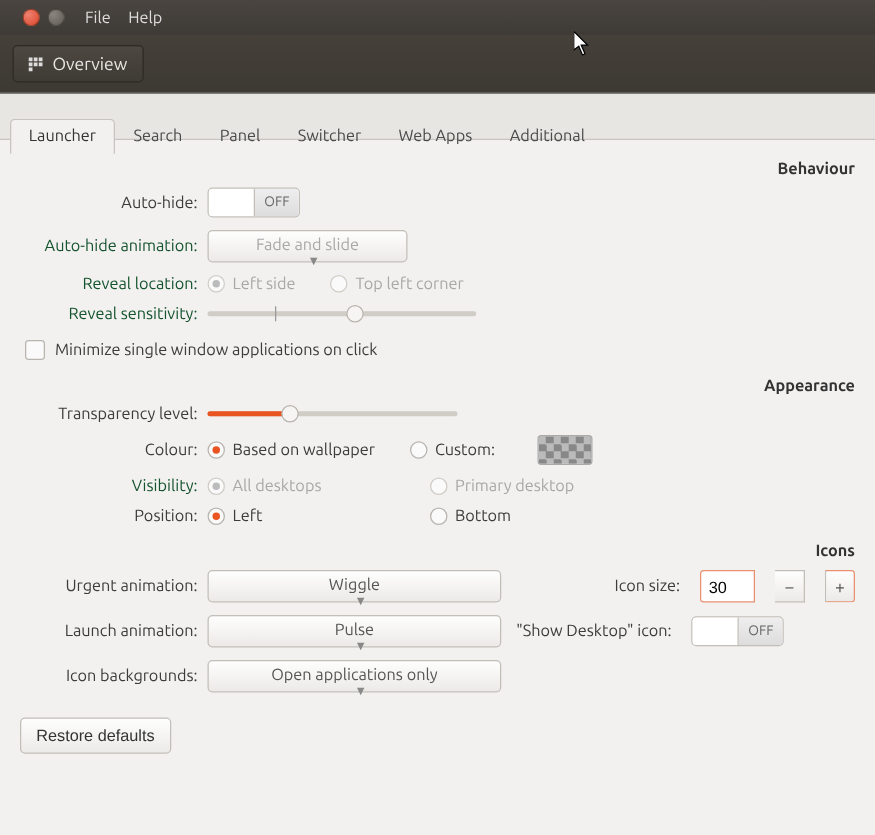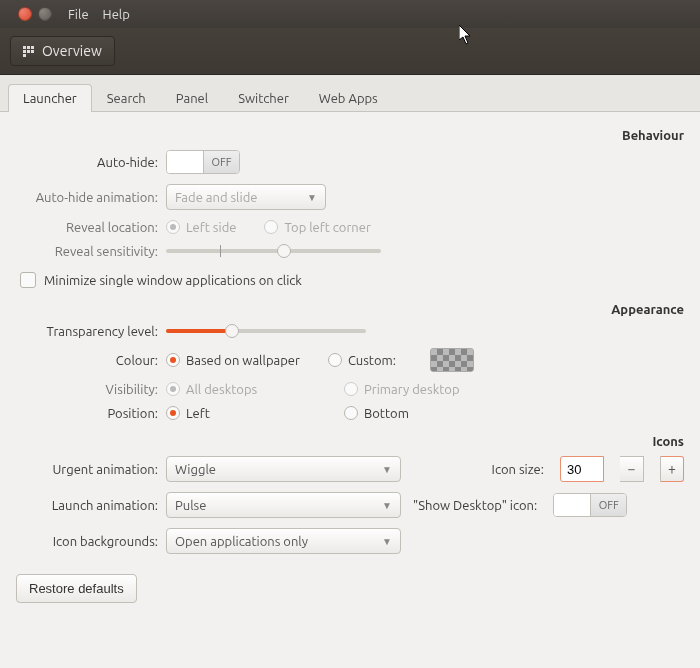--- a/index.html
+++ b/index.html
@@ -59,41 +59,41 @@
   gap: 0;
 }
 .tab {
   padding: 6px 14px 7px;
   border: 1px solid transparent;
   border-bottom: none;
   border-radius: 4px 4px 0 0;
   color: #4a4a4a;
   cursor: default;
   position: relative;
-  top: 1px;
+  top: 12px;
 }
 .tab.active {
   background: #f2f1f0;
   border-color: #c8c4bf;
   color: #333;
 }
 .content { padding: 12px 16px; }
 .section-heading { font-weight: bold; color: #333; margin-bottom: 8px; margin-top: 4px; text-align: right; }
 .row {
   display: flex;
   align-items: center;
   margin-bottom: 10px;
 }
 .label {
   width: 150px;
   text-align: right;
   padding-right: 8px;
   color: #3c3c3c;
 }
-.label.disabled { color: #737373; }
+.label.disabled { color: #14532d; }
 .toggle {
   display: inline-flex;
   border: 1px solid #c2beb8;
   border-radius: 4px;
   overflow: hidden;
   height: 24px;
   background: #fff;
 }
 .toggle .knob { width: 36px; background: #fff; }
 .toggle .state {
@@ -107,20 +107,21 @@
   display: inline-flex;
   align-items: center;
   justify-content: space-between;
   border: 1px solid #c2beb8;
   border-radius: 4px;
   background: linear-gradient(to bottom,#fefefe,#eceae7);
   padding: 4px 8px;
   min-width: 160px;
   height: 26px;
   color: #555;
+  flex-direction: column;
 }
 .dropdown.disabled { color: #a8a8a8; }
 .dropdown .chev { font-size: 10px; color: #888; margin-left: 10px; }
 .radio-group { display: flex; gap: 28px; }
 .radio {
   display: inline-flex; align-items: center; gap: 6px;
   color: #3c3c3c;
 }
 .radio.disabled { color: #a8a8a8; }
 .radio .dot {
@@ -224,20 +225,21 @@
     <span>Overview</span>
   </div>
 </div>
 
 <div class="tabs">
   <div class="tab active">Launcher</div>
   <div class="tab">Search</div>
   <div class="tab">Panel</div>
   <div class="tab">Switcher</div>
   <div class="tab">Web Apps</div>
+  <div class="tab">Additional</div>
 </div>
 
 <div class="content">
 
   <div class="section-heading">Behaviour</div>
 
   <div class="row">
     <div class="label">Auto-hide:</div>
     <div class="toggle">
       <div class="knob"></div>

